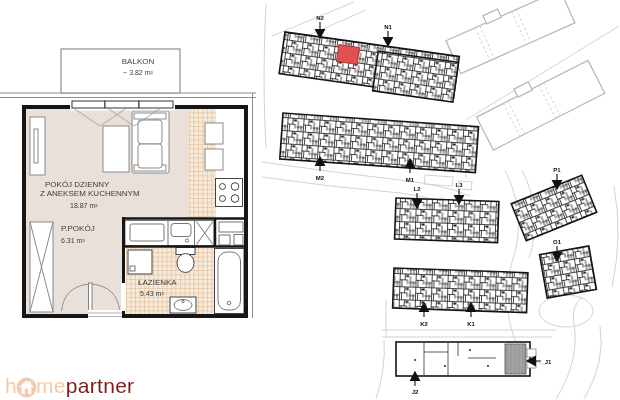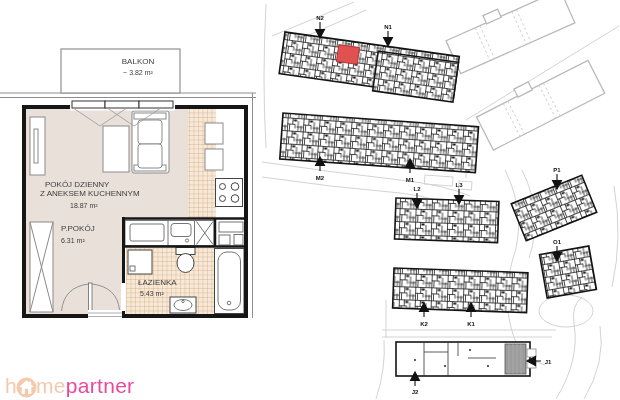--- a/index.html
+++ b/index.html
@@ -26,21 +26,21 @@
   .slabdash{fill:none;stroke:#c9c9c9;stroke-width:0.8;stroke-dasharray:2.5,2.5;}
   .road{fill:none;stroke:#d3d3d3;stroke-width:1;}
   .mk{fill:#111;stroke:#111;stroke-width:1.1;}
   .mlabel{font:bold 6px "Liberation Sans",sans-serif;fill:#111;text-anchor:middle;}
   .innerj{fill:none;stroke:#333;stroke-width:0.8;}
 
   
   .logo{position:absolute;left:5px;top:374px;display:flex;align-items:center;
         font:21px "Liberation Sans",sans-serif;letter-spacing:0.3px;}
   .lg-accent{color:#f5c9ab;}
-  .lg-gray{color:#ec4899;}
+  .lg-gray{color:#7f1d1d;}
   .lg-icon{position:relative;top:1px;margin:0 -1px;}
 </style>
 </head>
 <body>
 
 <div class="canvas">
 
   <svg id="floorplan" width="258" height="400" viewBox="0 0 258 400">
     <defs>
       <pattern id="tile" width="4.5" height="4.5" patternUnits="userSpaceOnUse">

